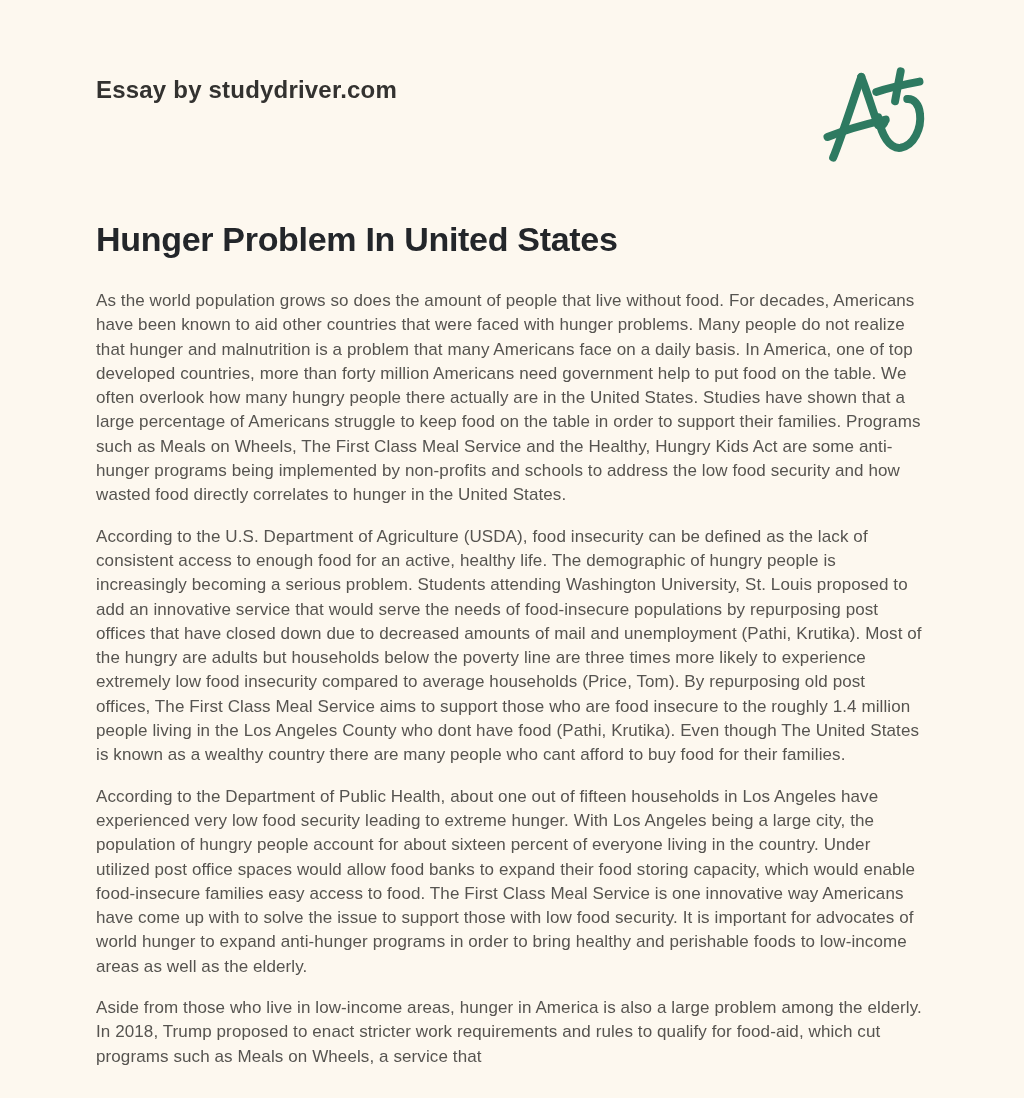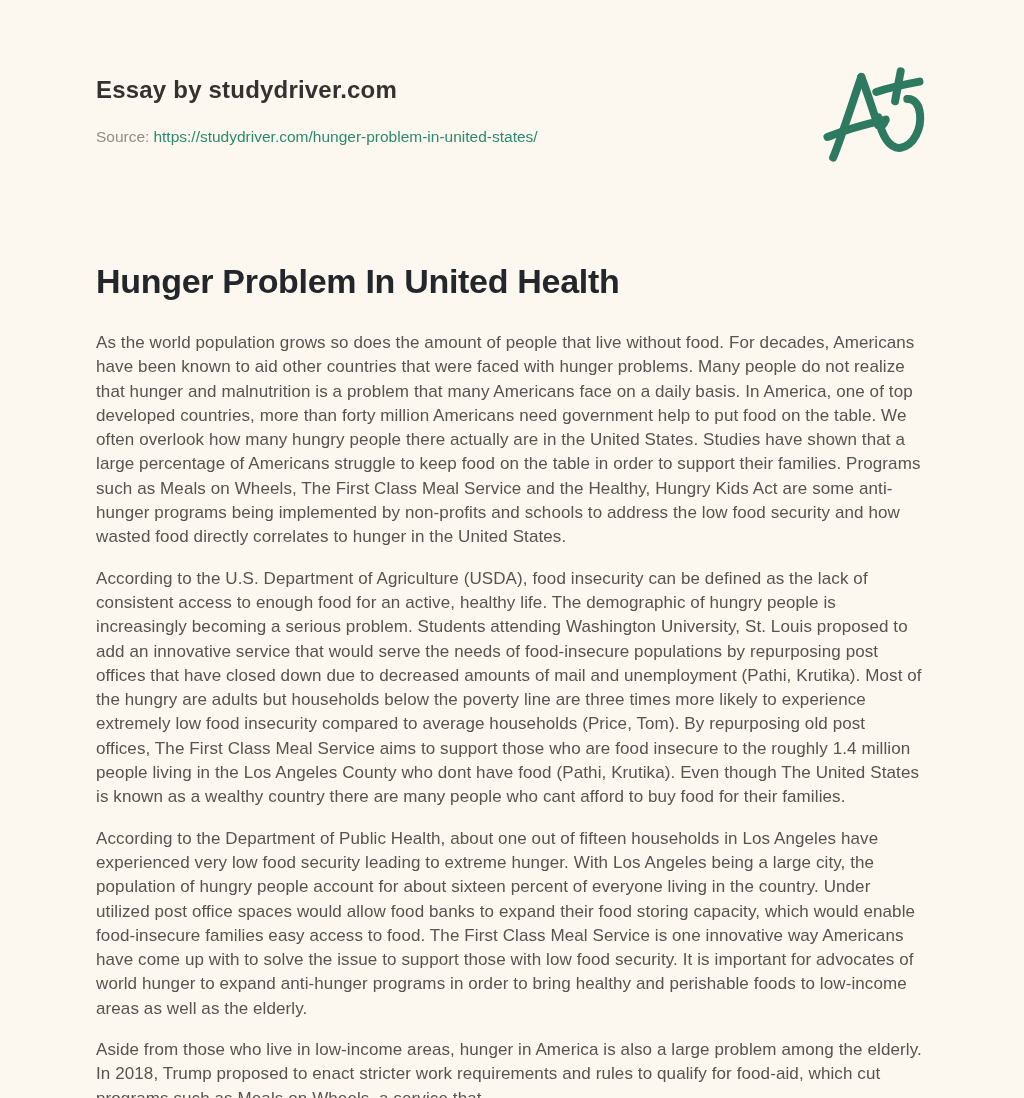--- a/index.html
+++ b/index.html
@@ -65,40 +65,37 @@
     color: #565450;
   }
 </style>
 </head>
 <body>
 
 <div class="page">
 
   <h1 class="byline">Essay by studydriver.com</h1>
 
-  <div class="source-line">
-    <span class="source-label">Source:</span><a class="source-link" href="#">https://studydriver.com/hunger-problem-in-united-states/</a>
-  </div>
 
   <svg class="logo" viewBox="0 0 130 105" fill="none" stroke="#2e7a61" stroke-width="8.5" stroke-linecap="round" stroke-linejoin="round">
 
     <path d="M14 99 C22 80, 36 36, 44 13"></path>
 
     <path d="M44 13 C50 28, 56 48, 61 62 C62 66, 66 66.5, 68.5 62"></path>
 
     <path d="M8 77 C28 69, 50 63, 70 58.5"></path>
 
     <path d="M86 7 C84 17, 82 28, 80 39"></path>
 
     <path d="M60 29 C75 24, 90 21, 106 18"></path>
 
     <path d="M62 56 C65.5 75, 74 90, 86 88.5 C100 86, 108.5 68, 106.5 52 C105.5 42, 100 36, 93 36.5"></path>
   </svg>
 
-  <h2 class="title">Hunger Problem In United Health</h2>
+  <h2 class="title">Hunger Problem In United States</h2>
 
   <div class="essay">
       <p>As the world population grows so does the amount of people that live without food. For decades, Americans have been known to aid other countries that were faced with hunger problems. Many people do not realize that hunger and malnutrition is a problem that many Americans face on a daily basis. In America, one of top developed countries, more than forty million Americans need government help to put food on the table. We often overlook how many hungry people there actually are in the United States. Studies have shown that a large percentage of Americans struggle to keep food on the table in order to support their families. Programs such as Meals on Wheels, The First Class Meal Service and the Healthy, Hungry Kids Act are some anti-hunger programs being implemented by non-profits and schools to address the low food security and how wasted food directly correlates to hunger in the United States.</p>
       <p>According to the U.S. Department of Agriculture (USDA), food insecurity can be defined as the lack of consistent access to enough food for an active, healthy life. The demographic of hungry people is increasingly becoming a serious problem. Students attending Washington University, St. Louis proposed to add an innovative service that would serve the needs of food-insecure populations by repurposing post offices that have closed down due to decreased amounts of mail and unemployment (Pathi, Krutika). Most of the hungry are adults but households below the poverty line are three times more likely to experience extremely low food insecurity compared to average households (Price, Tom). By repurposing old post offices, The First Class Meal Service aims to support those who are food insecure to the roughly 1.4 million people living in the Los Angeles County who dont have food (Pathi, Krutika). Even though The United States is known as a wealthy country there are many people who cant afford to buy food for their families.</p>
       <p>According to the Department of Public Health, about one out of fifteen households in Los Angeles have experienced very low food security leading to extreme hunger. With Los Angeles being a large city, the population of hungry people account for about sixteen percent of everyone living in the country. Under utilized post office spaces would allow food banks to expand their food storing capacity, which would enable food-insecure families easy access to food. The First Class Meal Service is one innovative way Americans have come up with to solve the issue to support those with low food security. It is important for advocates of world hunger to expand anti-hunger programs in order to bring healthy and perishable foods to low-income areas as well as the elderly.</p>
       <p>Aside from those who live in low-income areas, hunger in America is also a large problem among the elderly. In 2018, Trump proposed to enact stricter work requirements and rules to qualify for food-aid, which cut programs such as Meals on Wheels, a service that</p>
     </div>
 
 </div>
 

